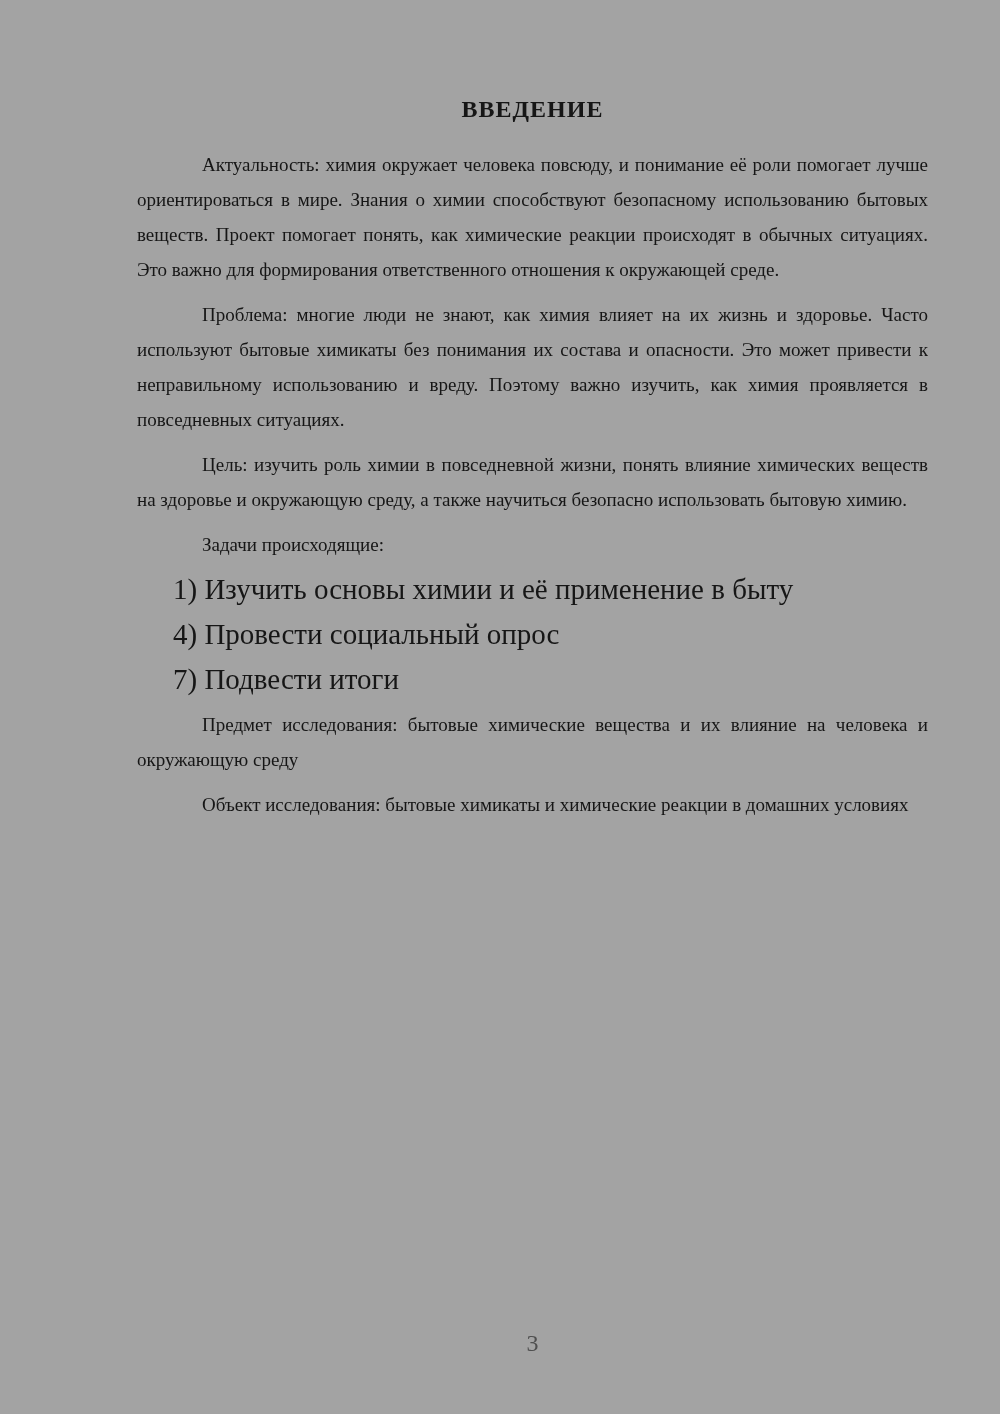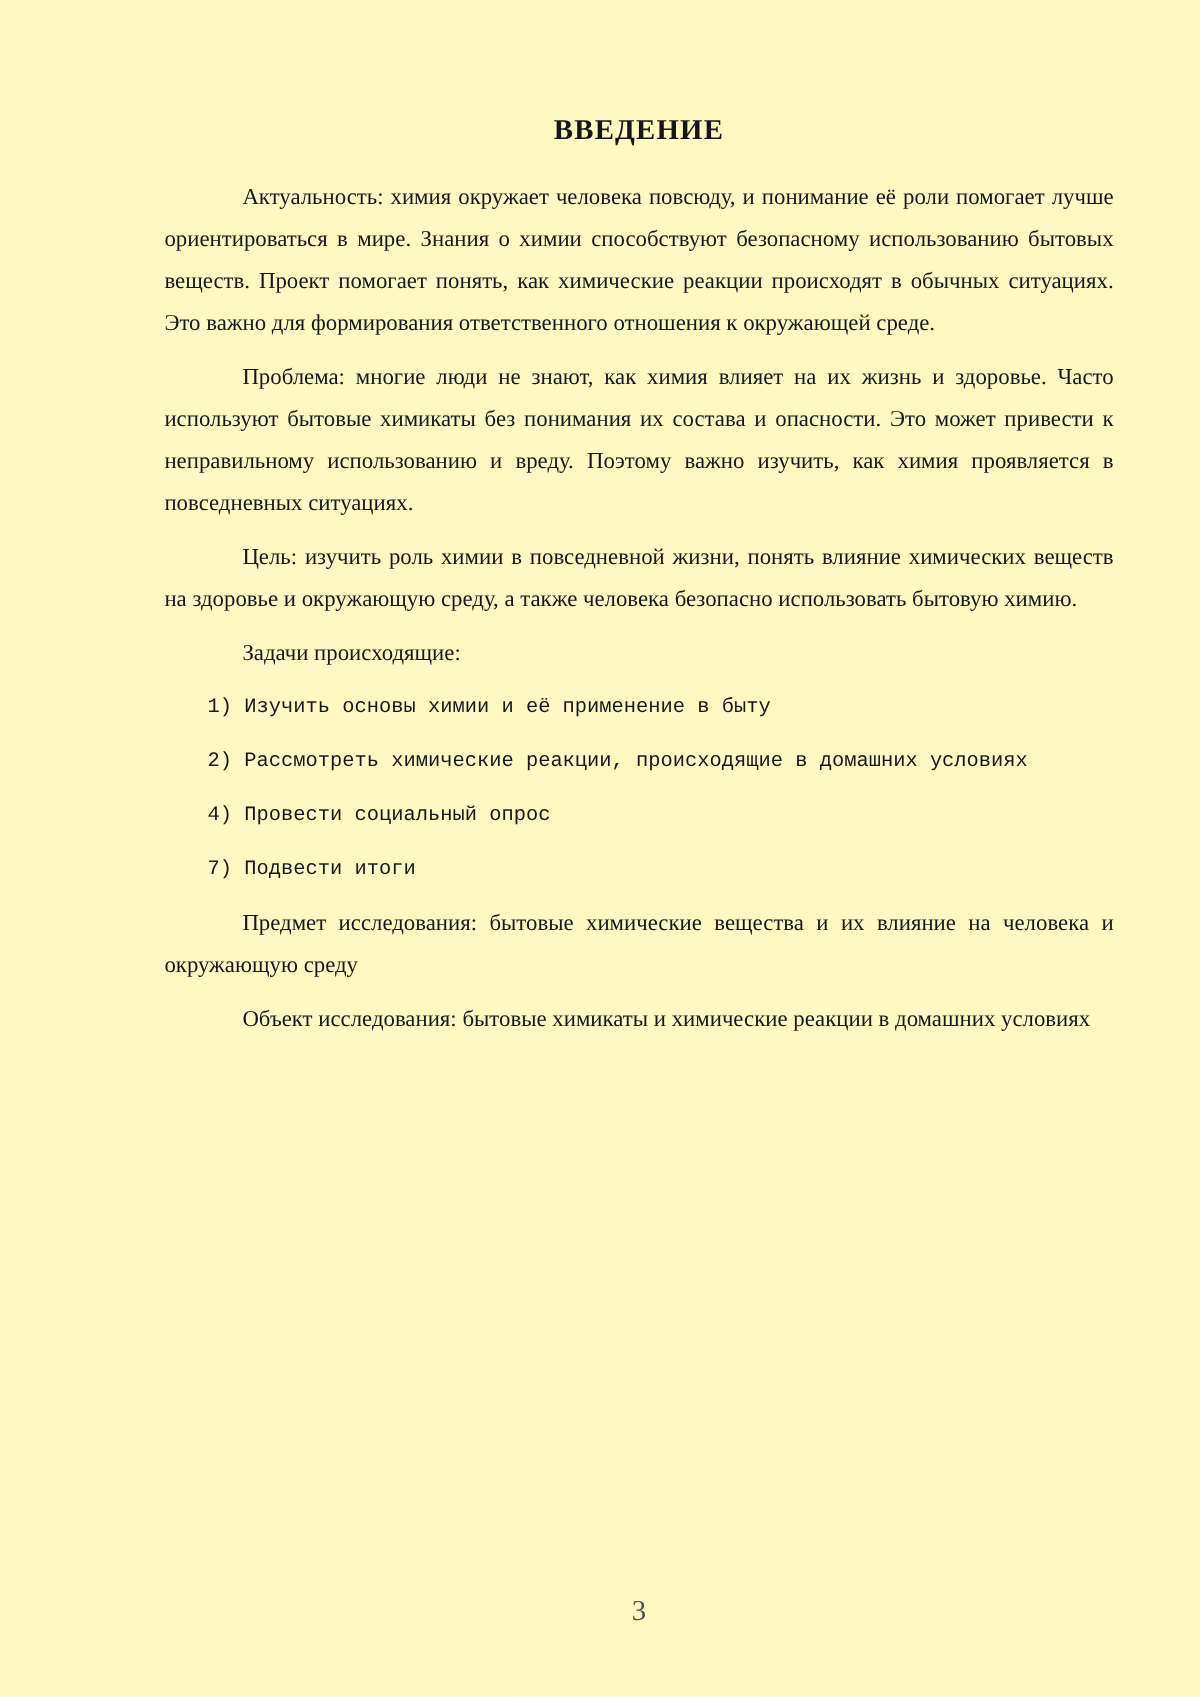--- a/index.html
+++ b/index.html
@@ -4,21 +4,21 @@
 <style>
   html, body {
     margin: 0;
     padding: 0;
     background: #ffffff;
   }
   .page {
     position: relative;
     width: 1000px;
     height: 1414px;
-    background: #fef9c3;
+    background: #a3a3a3;
     box-sizing: border-box;
     padding: 92px 72px 0 137px;
     font-family: "Liberation Serif", serif;
     color: #161616;
     overflow: hidden;
   }
   .doc-title {
     font-size: 24px;
     line-height: 35px;
     font-weight: bold;
@@ -27,26 +27,25 @@
     margin: 0 0 20px 0;
   }
   p.body-para {
     font-size: 19px;
     line-height: 35px;
     text-align: justify;
     text-indent: 65px;
     margin: 0 0 10px 0;
   }
   p.task-para {
-    font-size: 17px;
+    font-size: 29px;
     line-height: 35px;
     text-align: justify;
     text-indent: 36px;
     margin: 0 0 10px 0;
-    font-family: Liberation Mono, monospace;
   }
   .page-number {
     position: absolute;
     top: 1326px;
     left: 137px;
     right: 72px;
     text-align: center;
     font-size: 24px;
     line-height: 35px;
     color: #4f4f4f;
@@ -56,27 +55,26 @@
 <body>
 
 <div class="page">
 
   <h1 class="doc-title">ВВЕДЕНИЕ</h1>
 
   <p class="body-para">Актуальность: химия окружает человека повсюду, и понимание её роли помогает лучше ориентироваться в мире. Знания о химии способствуют безопасному использованию бытовых веществ. Проект помогает понять, как химические реакции происходят в обычных ситуациях. Это важно для формирования ответственного отношения к окружающей среде.</p>
 
   <p class="body-para">Проблема: многие люди не знают, как химия влияет на их жизнь и здоровье. Часто используют бытовые химикаты без понимания их состава и опасности. Это может привести к неправильному использованию и вреду. Поэтому важно изучить, как химия проявляется в повседневных ситуациях.</p>
 
-  <p class="body-para">Цель: изучить роль химии в повседневной жизни, понять влияние химических веществ на здоровье и окружающую среду, а также человека безопасно использовать бытовую химию.</p>
+  <p class="body-para">Цель: изучить роль химии в повседневной жизни, понять влияние химических веществ на здоровье и окружающую среду, а также научиться безопасно использовать бытовую химию.</p>
 
   <p class="body-para">Задачи происходящие:</p>
 
   <p class="task-para">1) Изучить основы химии и её применение в быту</p>
 
-  <p class="task-para">2) Рассмотреть химические реакции, происходящие в домашних условиях</p>
 
 
   <p class="task-para">4) Провести социальный опрос</p>
 
   <p class="task-para">7) Подвести итоги</p>
 
   <p class="body-para">Предмет исследования: бытовые химические вещества и их влияние на человека и окружающую среду</p>
 
   <p class="body-para">Объект исследования: бытовые химикаты и химические реакции в домашних условиях</p>
 

